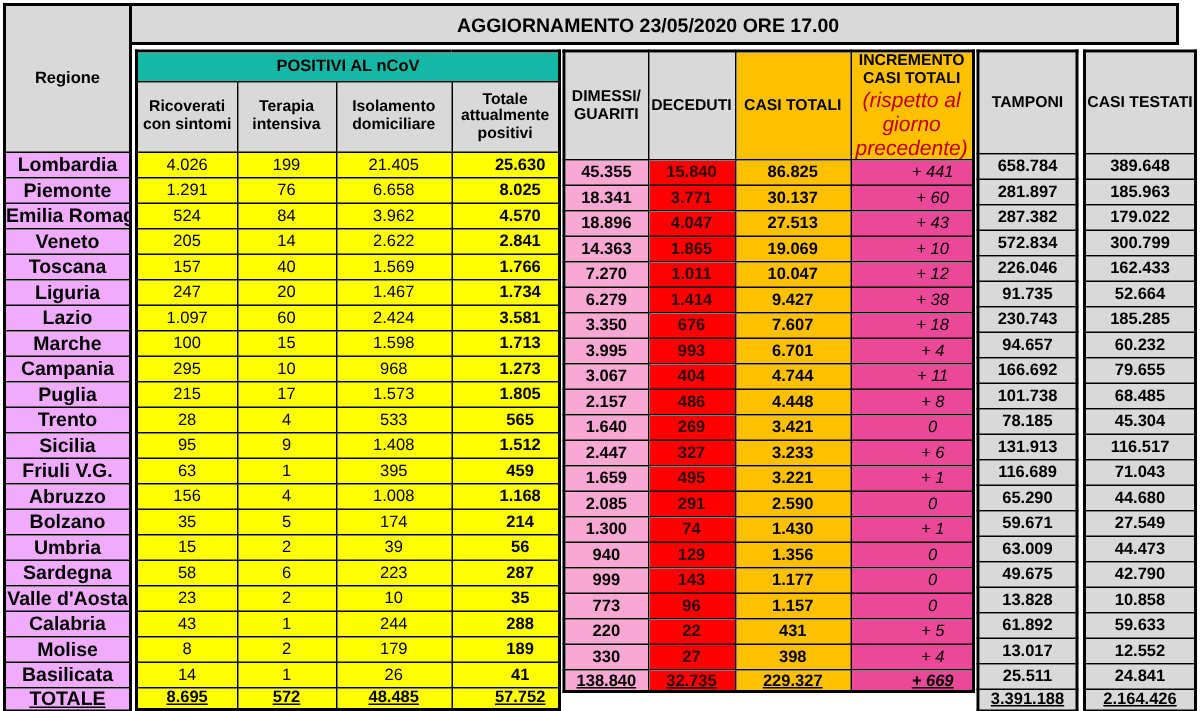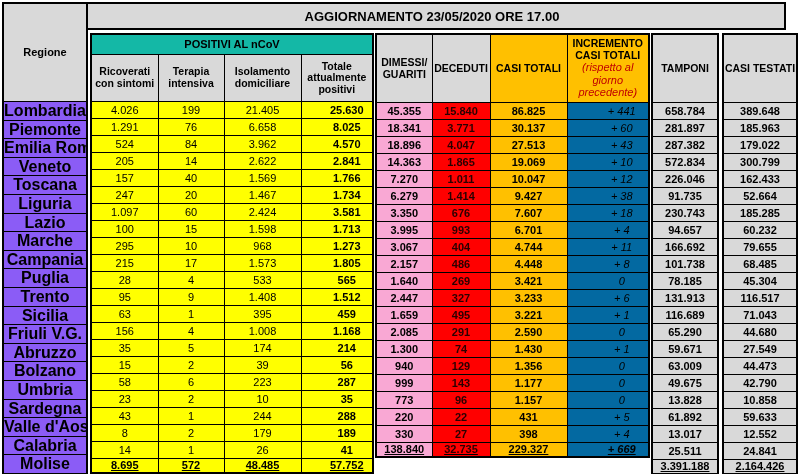--- a/index.html
+++ b/index.html
@@ -8,43 +8,43 @@
   .banner{position:absolute;left:78px;top:2px;width:704px;height:24px;background:#D9D9D9;
           border:2px solid #000;display:flex;align-items:center;justify-content:center;
           font-weight:bold;font-size:13px;}
   table{position:absolute;border-collapse:collapse;table-layout:fixed;}
   td,th{border:1px solid #000;text-align:center;vertical-align:middle;padding:0;
         overflow:hidden;font-size:11px;line-height:1.1;}
   .blk{border:2px solid #000;}
   
   .region-blk{left:2px;top:2px;width:86px;padding-left:48px;}
   .regione-hdr{height:97px;background:#D9D9D9;font-weight:bold;font-size:11px;}
-  .region-cell{background:#8b5cf6;font-weight:bold;font-size:16px;white-space:nowrap;}
+  .region-cell{background:#f0abfc;font-weight:bold;font-size:13px;white-space:nowrap;}
   
   .pos-blk{left:90px;top:33px;width:282px;}
   .group-hdr{height:19px;background:#14b8a6;font-weight:bold;font-size:11px;}
   .sub-hdr{background:#D9D9D9;font-weight:bold;font-size:10.5px;}
   .pos-sub{height:46px;}
   
   .center-blk{left:375px;top:33px;width:273px;}
   .tall-hdr{height:67px;}
   .pre{white-space:pre-line;}
   .orange-hdr{background:#FFC000;}
-  .note{font-weight:normal;font-style:italic;font-size:11px;color:#C00000;line-height:1.15;}
+  .note{font-weight:normal;font-style:italic;font-size:14px;color:#C00000;line-height:1.15;}
   
   .tamp-blk{left:651px;top:33px;width:68px;}
   .test-blk{left:722px;top:33px;width:76px;}
   
   .drow{height:17px;}
   .trow{height:14px;text-decoration:underline;}
   .ycell{background:#FFFF00;}
   .gcell{background:#f9a8d4;font-weight:bold;}
   .rcell{background:#FF0000;font-weight:bold;color:#2A0000;}
   .ocell{background:#FFC000;font-weight:bold;}
-  .icell{background:#0369a1;font-style:italic;font-weight:normal;padding-left:28px;}
+  .icell{background:#ec4899;font-style:italic;font-weight:normal;padding-left:28px;}
   .graycell{background:#D9D9D9;font-weight:bold;}
   .bold{font-weight:bold;padding-left:20px;}
   .totale-td{font-weight:bold;}
 </style>
 </head>
 <body>
 
 <div class="screen">
 
   <div class="banner">AGGIORNAMENTO 23/05/2020 ORE 17.00</div>

